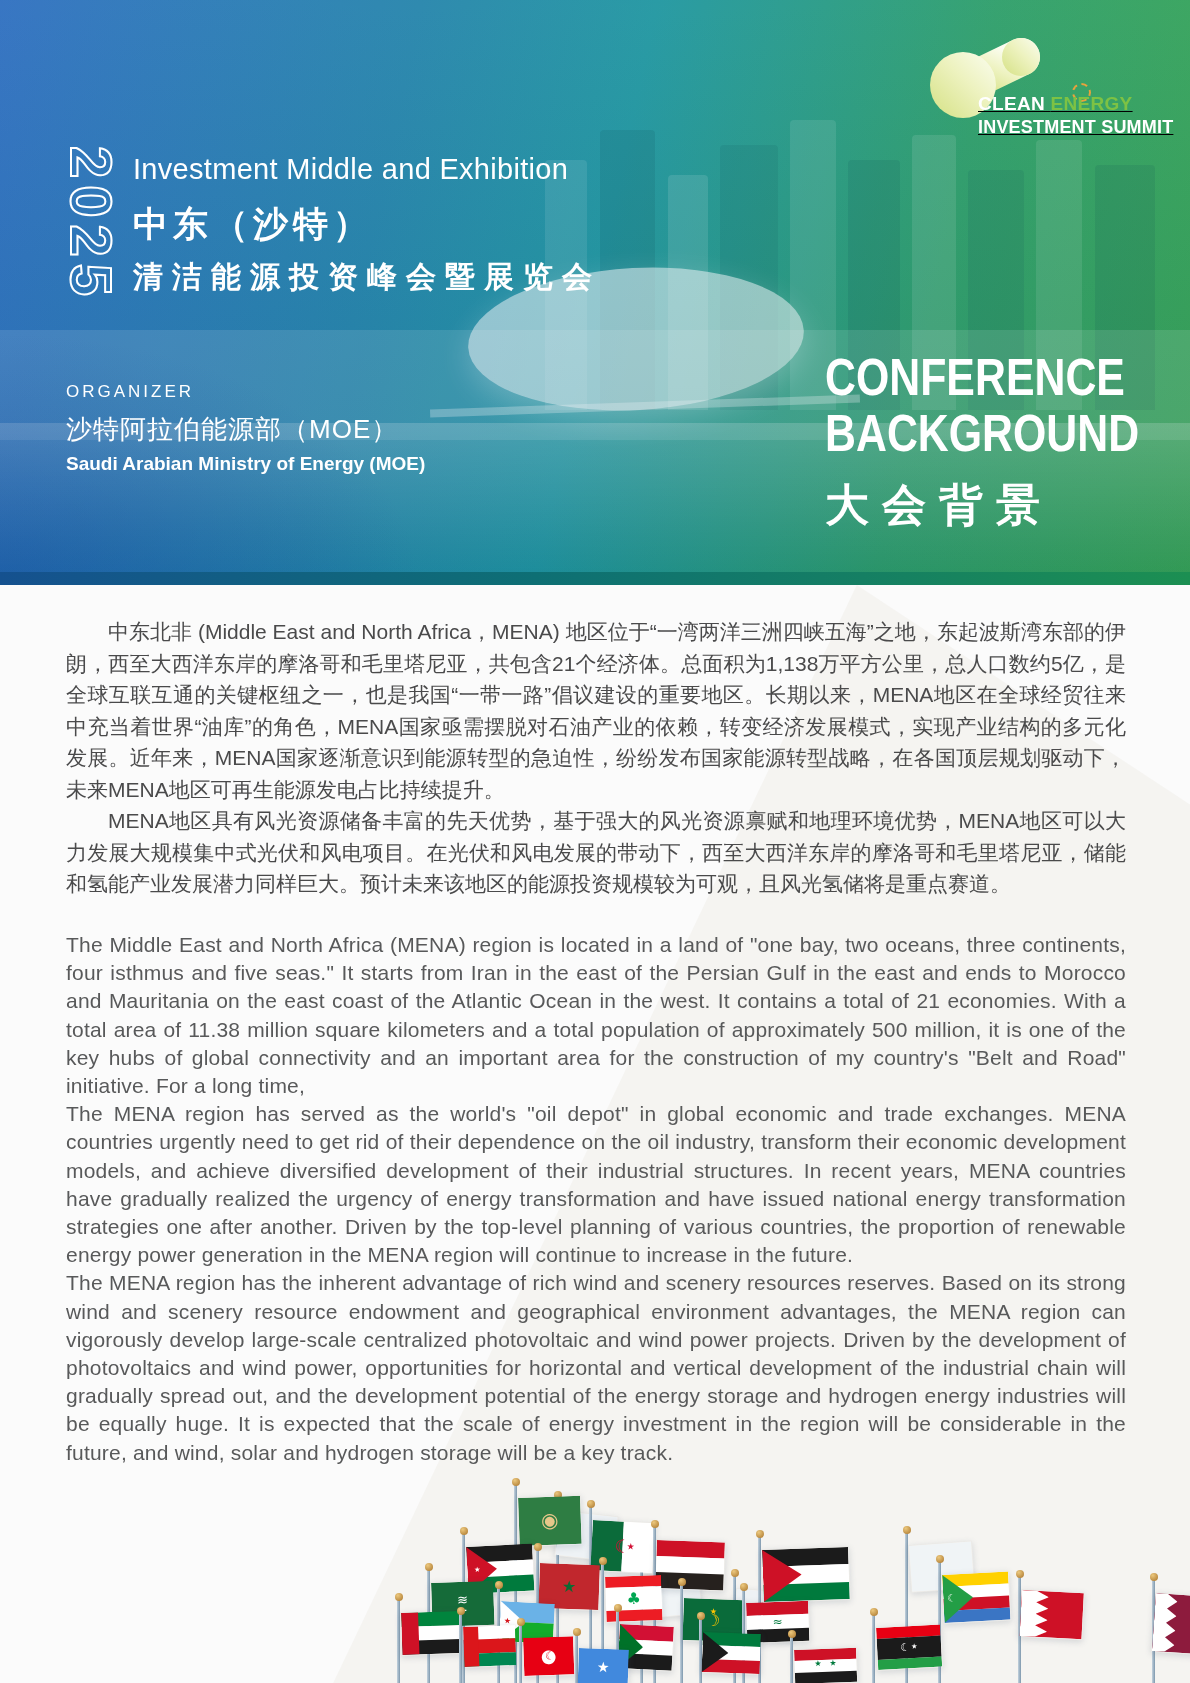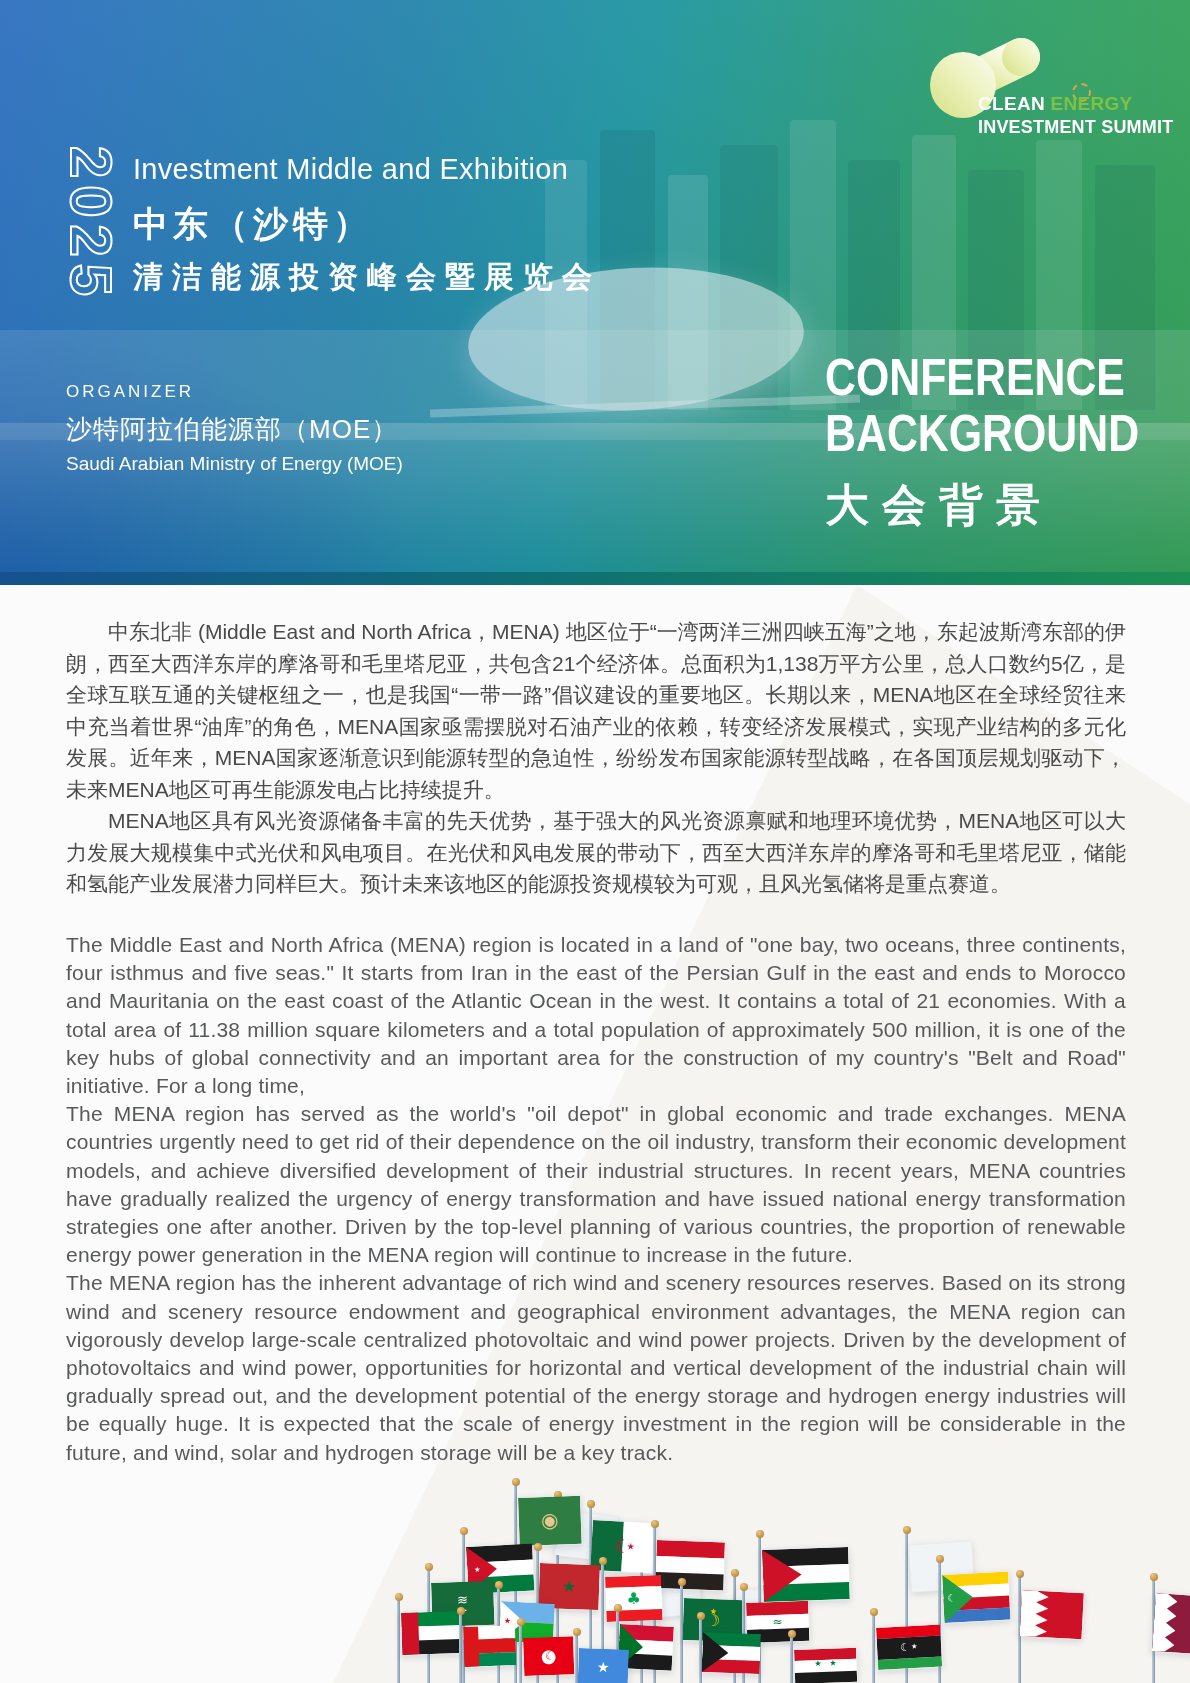--- a/index.html
+++ b/index.html
@@ -32,30 +32,30 @@
 
   .title-block{position:absolute;left:133px;top:150px;color:#ffffff;}
   .t-en{font-size:29px;line-height:39px;font-weight:500;letter-spacing:.3px;}
   .t-cn1{margin-top:12px;font-size:35px;font-weight:700;letter-spacing:5px;}
   .t-cn2{margin-top:9px;font-size:30px;font-weight:700;letter-spacing:9px;}
 
   .organizer{position:absolute;left:66px;top:376px;color:#ffffff;}
   .org-cn{font-size:33px;font-weight:700;letter-spacing:2px;}
   .org-en-label{margin-top:6px;font-size:17px;letter-spacing:3px;}
   .org-name-cn{margin-top:10px;font-size:26px;font-weight:500;letter-spacing:1px;}
-  .org-name-en{margin-top:6px;font-size:19px;}
+  .org-name-en{margin-top:6px;font-size:19px;font-weight:bold;}
 
   .section-title{position:absolute;left:825px;top:350px;color:#ffffff;}
   .sec-en{font-size:51px;line-height:56px;font-weight:800;transform:scaleX(.84);transform-origin:left;white-space:nowrap;}
   .sec-cn{margin-top:14px;font-size:44px;font-weight:700;letter-spacing:13px;white-space:nowrap;}
 
   .logo{position:absolute;left:915px;top:35px;width:230px;height:105px;}
   .logo svg{position:absolute;left:0;top:0;}
   .sun{position:absolute;left:157px;top:48px;width:15px;height:15px;border:2px dashed #eaa23c;border-radius:50%;}
-  .logo-text{position:absolute;left:63px;top:58px;white-space:nowrap;font-weight:800;}
+  .logo-text{position:absolute;left:63px;top:58px;white-space:nowrap;font-weight:800;text-decoration:underline;}
   .logo-l1{font-size:19px;letter-spacing:.3px;color:#ffffff;}
   .logo-l1 .green{color:#7dc244;}
   .logo-l2{font-size:18px;letter-spacing:.2px;color:#ffffff;margin-top:2px;}
 
   
   .wedge{position:absolute;left:0;top:585px;width:1190px;height:1098px;background:#f1eeea;opacity:.55;
          clip-path:polygon(72% 0,100% 20%,100% 100%,28% 100%);}
   .cn-block{position:absolute;left:66px;top:616px;width:1060px;font-size:21px;line-height:31.5px;
             color:#4a4a4b;text-align:justify;}
   .cn-block p{margin:0;text-indent:2em;}

